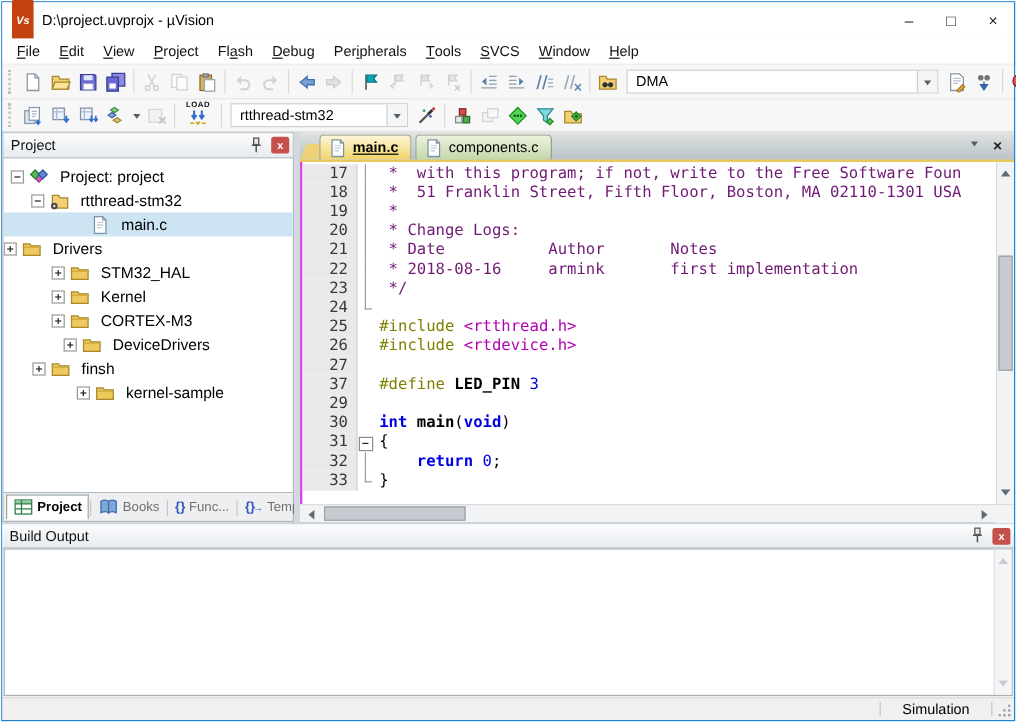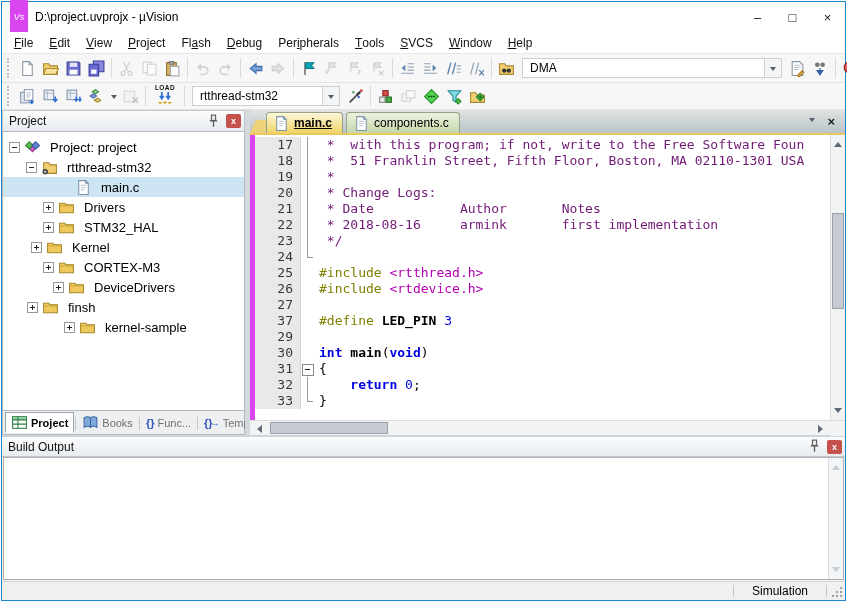--- a/index.html
+++ b/index.html
@@ -4,22 +4,22 @@
 <style>
 *{box-sizing:border-box;margin:0;padding:0}
 html,body{width:847px;height:602px;overflow:hidden;background:#fff;
   font-family:"Liberation Sans","DejaVu Sans",sans-serif}
 #window{width:845px;height:600px;margin:1px;border:1px solid #1d84d0;
   display:flex;flex-direction:column;background:#f4f4f4}
 
 
 .titlebar{height:30px;background:#fff;display:flex;align-items:center;
   padding-left:8px;gap:7px;flex:none}
-.appicon{width:18px;height:36px;background:#d946ef;border-radius:3px;color:#fff;
-  font-size:9px;font-weight:normal;font-style:italic;display:flex;align-items:center;
+.appicon{width:18px;height:36px;background:#c2410c;border-radius:3px;color:#fff;
+  font-size:9px;font-weight:bold;font-style:italic;display:flex;align-items:center;
   justify-content:center;flex:none}
 .title{font-size:12px;color:#000}
 .wbtns{margin-left:auto;display:flex;height:100%}
 .wbtn{width:35px;height:100%;display:flex;align-items:center;justify-content:center;
   font-size:13px;color:#1a1a1a}
 
 
 .menubar{height:22px;background:#fff;display:flex;align-items:center;padding-left:4px;
   border-bottom:1px solid #e8e8e8;flex:none}
 .mitem{padding:0 8px;font-size:12px;color:#111;height:100%;display:flex;align-items:center}
@@ -80,21 +80,21 @@
   align-items:flex-end;position:relative;border-bottom:2px solid #e9c85e;padding-left:16px;flex:none}
 .ewedge{position:absolute;left:0;bottom:0;width:15px;height:13px;background:#edd27a;
   transform:skewX(-24deg);transform-origin:bottom left}
 .etab{height:21px;display:flex;align-items:center;gap:4px;padding:0 10px 0 6px;font-size:12px;
   border:1px solid #97a089;border-bottom:0;border-radius:4px 4px 0 0;margin-right:3px;z-index:1}
 .etab.active{background:linear-gradient(#fdf7d8,#f0d468);font-weight:bold}
 .etab.active .elabel{text-decoration:underline}
 .etab:not(.active){background:linear-gradient(#ebf2de,#c5d7a9)}
 .etabctl{margin-left:auto;display:flex;align-items:center;gap:12px;padding:0 10px;height:100%}
 .etab-x{font-size:13px;color:#222;font-weight:bold;line-height:1}
-.codewrap{flex:1;display:flex;min-height:0;background:#fff;border-left:5px solid #d946ef}
+.codewrap{flex:1;display:flex;min-height:0;background:#fff;border-left:2px solid #d946ef}
 .codearea{flex:1;overflow:hidden;padding-top:2px;min-width:0}
 .crow{height:16px;display:flex;white-space:pre;
   font-family:"DejaVu Sans Mono","Liberation Mono",monospace;font-size:13px;line-height:16px}
 .ln{width:46px;background:#e9e9e9;color:#383838;text-align:right;padding-right:7px;flex:none;
   border-right:1px solid #d4d4d4}
 .fold{width:13px;flex:none;position:relative}
 .ctext{padding-left:5px}
 .tok-com{color:#701a75}
 .tok-pre{color:#7f7f00}
 .tok-inc{color:#b400b4}
@@ -558,45 +558,45 @@
               <span class="icon">
                 <svg width="17" height="17" viewBox="0 0 16 16">
                   <path d="M3.5 1.5H10l2.5 2.5v10.5H3.5z" fill="#fff" stroke="#7e93a8"></path>
                   <path d="M10 1.5V4h2.5" fill="none" stroke="#7e93a8"></path>
                   <path d="M5.5 6h5M5.5 8h5M5.5 10h3.5" stroke="#c6d0da"></path>
                 </svg>
               </span>
             </span>
             <span class="tlabel">main.c</span>
           </div>
+          <div class="trow" style="">
+            <span class="exp plus"></span>
+            <span class="ticon">
+              <span class="icon">
+                <svg width="17" height="17" viewBox="0 0 16 16">
+                  <path d="M1.5 4h5l1 1.5h7V13h-13z" fill="#efc95c" stroke="#a8872e"></path>
+                  <path d="M1.5 6.5h13" stroke="#caa83e"></path>
+                </svg>
+              </span>
+            </span>
+            <span class="tlabel">Drivers</span>
+          </div>
           <div class="trow" style="padding-left:40px">
             <span class="exp plus"></span>
             <span class="ticon">
               <span class="icon">
                 <svg width="17" height="17" viewBox="0 0 16 16">
                   <path d="M1.5 4h5l1 1.5h7V13h-13z" fill="#efc95c" stroke="#a8872e"></path>
                   <path d="M1.5 6.5h13" stroke="#caa83e"></path>
                 </svg>
               </span>
             </span>
-            <span class="tlabel">Drivers</span>
+            <span class="tlabel">STM32_HAL</span>
           </div>
           <div class="trow" style="padding-left:40px">
-            <span class="exp plus"></span>
-            <span class="ticon">
-              <span class="icon">
-                <svg width="17" height="17" viewBox="0 0 16 16">
-                  <path d="M1.5 4h5l1 1.5h7V13h-13z" fill="#efc95c" stroke="#a8872e"></path>
-                  <path d="M1.5 6.5h13" stroke="#caa83e"></path>
-                </svg>
-              </span>
-            </span>
-            <span class="tlabel">STM32_HAL</span>
-          </div>
-          <div class="trow" style="padding-left:28px">
             <span class="exp plus"></span>
             <span class="ticon">
               <span class="icon">
                 <svg width="17" height="17" viewBox="0 0 16 16">
                   <path d="M1.5 4h5l1 1.5h7V13h-13z" fill="#efc95c" stroke="#a8872e"></path>
                   <path d="M1.5 6.5h13" stroke="#caa83e"></path>
                 </svg>
               </span>
             </span>
             <span class="tlabel">Kernel</span>

